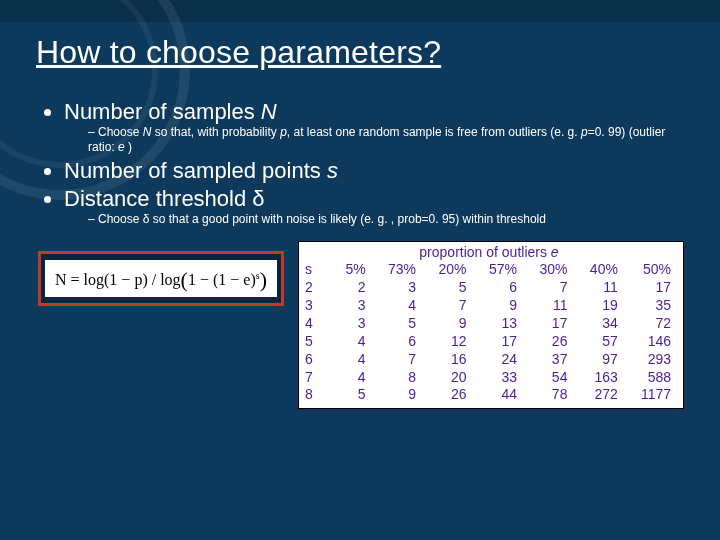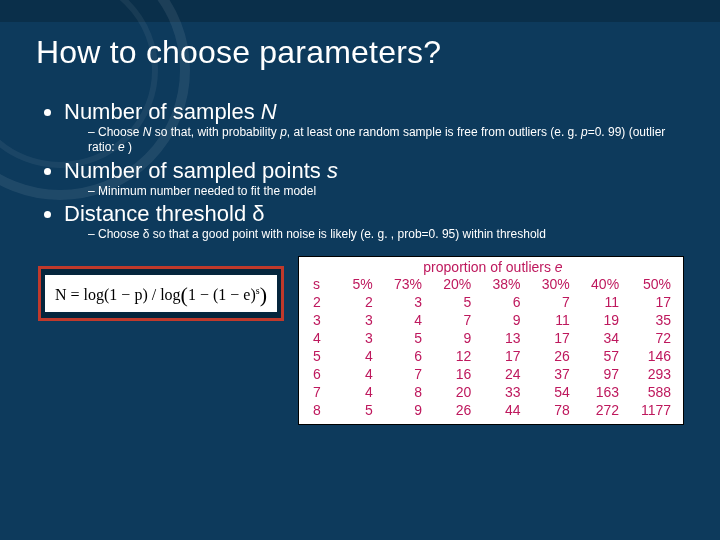--- a/index.html
+++ b/index.html
@@ -34,20 +34,21 @@
   .slide {
     position: relative;
     padding: 34px 36px 0 36px;
   }
   h1.title {
     font-size: 32px;
     font-weight: 400;
     color: #fff;
     margin-bottom: 28px;
     letter-spacing: 0.2px;
+    text-decoration: underline;
   }
   ul.b1 { list-style: disc; padding-left: 28px; }
   ul.b1 > li { font-size: 22px; margin-bottom: 2px; }
   ul.b2 { list-style: none; padding-left: 24px; }
   ul.b2 > li { font-size: 12px; line-height: 1.28; margin-bottom: 2px; }
   ul.b2 > li::before { content: "– "; }
   .i { font-style: italic; }
 
   .bottom {
     display: flex;
@@ -70,23 +71,23 @@
     color: #000;
     font-family: "Times New Roman", serif;
     font-size: 16px;
     padding: 5px 10px 6px 10px;
     white-space: nowrap;
   }
   .formula sup { font-size: 10px; }
 
   .tablebox {
     background: #fff;
-    color: #be185d;
+    color: #4c1d95;
     border: 1px solid #000;
-    padding: 2px 6px 4px 10px;
+    padding: 2px 6px 4px 2px;
     font-size: 14px;
     flex: 1;
   }
   .tablecap {
     text-align: center;
     font-size: 14px;
     padding-bottom: 1px;
   }
   table { border-collapse: collapse; width: 100%; font-size: 14px; }
   th, td { text-align: right; padding: 0 6px; font-weight: 400; line-height: 1.28; }
@@ -106,23 +107,20 @@
     <li>
       <span>Number of samples </span><span class="i">N</span>
       <ul class="b2">
         <li>
           <span>Choose </span><span class="i">N</span><span> so that, with probability </span><span class="i">p</span><span>, at least one random sample is free from outliers (e. g. </span><span class="i">p</span><span>=0. 99) (outlier ratio: </span><span class="i">e</span><span> )</span>
         </li>
       </ul>
     </li>
     <li>
       <span>Number of sampled points </span><span class="i">s</span>
-      <ul class="b2">
-        <li>Minimum number needed to fit the model</li>
-      </ul>
     </li>
     <li>
       <span>Distance threshold </span><span>δ</span>
       <ul class="b2">
         <li>
           <span>Choose </span><span>δ</span><span> so that a good point with noise is likely (e. g. , prob=0. 95) within threshold</span>
         </li>
       </ul>
     </li>
   </ul>
@@ -138,21 +136,21 @@
       <div class="tablecap">
         <span>proportion of outliers </span><span class="i">e</span>
       </div>
       <table>
         <thead>
           <tr>
             <th class="sc">s</th>
             <th>5%</th>
             <th>73%</th>
             <th>20%</th>
-            <th>38%</th>
+            <th>57%</th>
             <th>30%</th>
             <th>40%</th>
             <th>50%</th>
           </tr>
         </thead>
         <tbody>
 
         <tr>
               <td class="sc">2</td>
               <td>2</td>

